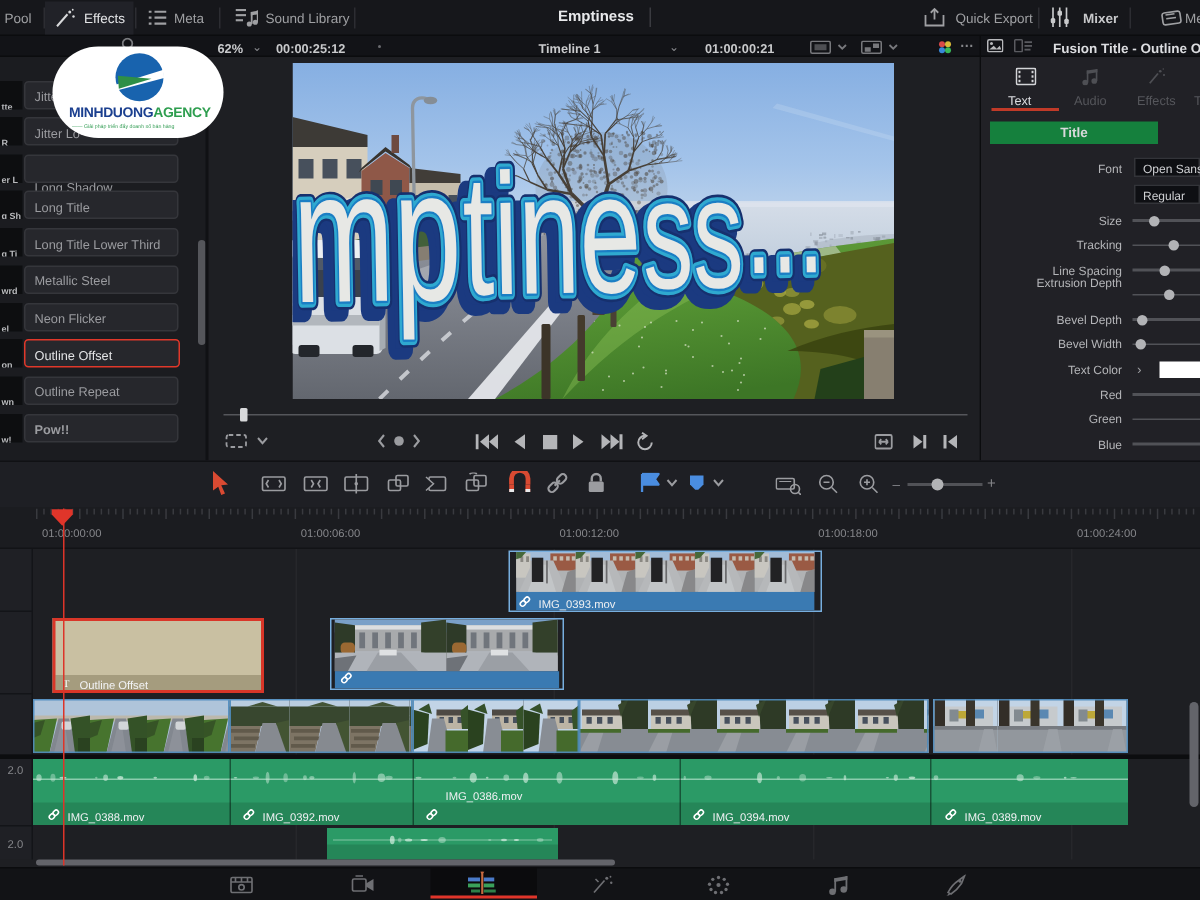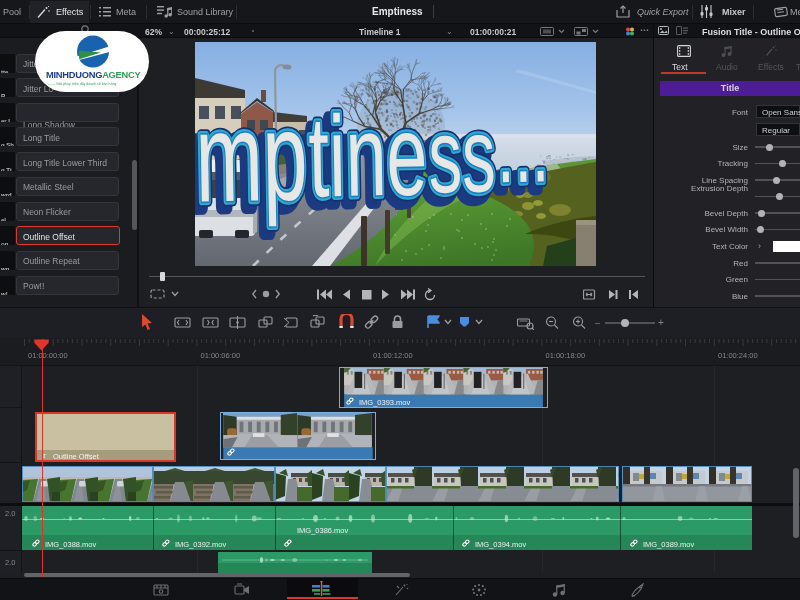--- a/index.html
+++ b/index.html
@@ -54,21 +54,21 @@
 <div class="tx" style="left:372px;top:6px;font-size:10px;color:#e8e9eb;font-weight:700;">Emptiness</div>
 <div class="a" style="left:433px;top:5px;width:1px;height:13px;background:#3a3b40"></div>
 <div class="tx" style="left:440px;top:7px;font-size:9px;color:#86878b;font-weight:400;margin-top:40px;">Edited</div>
 <svg class="a" style="left:616px;top:5px" width="14" height="13" viewBox="0 0 14 13">
 <g stroke="#9fa0a3" stroke-width="1.2" fill="none">
       <path d="M1 5 L1 12 L13 12 L13 5"></path>
       <line x1="7" y1="8" x2="7" y2="1"></line>
       <path d="M4.5 3.5 L7 1 L9.5 3.5"></path>
     </g>
   </svg>
-<div class="tx" style="left:637px;top:7px;font-size:9px;color:#9fa0a3;font-weight:400;font-style:italic;">Quick Export</div>
+<div class="tx" style="left:637px;top:7px;font-size:9px;color:#9fa0a3;font-weight:400;">Quick Export</div>
 <svg class="a" style="left:700px;top:4px" width="13" height="15" viewBox="0 0 13 15">
 <g stroke="#c8c9cb" stroke-width="1.1">
       <line x1="2" y1="1" x2="2" y2="14"></line>
       <line x1="6.5" y1="1" x2="6.5" y2="14"></line>
       <line x1="11" y1="1" x2="11" y2="14"></line>
     </g>
 <g fill="#c8c9cb">
       <rect x="0.5" y="8" width="3" height="3.5" rx="1"></rect>
       <rect x="5" y="3" width="3" height="3.5" rx="1"></rect>
       <rect x="9.5" y="8.5" width="3" height="3.5" rx="1"></rect>
@@ -149,21 +149,21 @@
 <div class="a" style="left:16px;top:201.5px;width:103px;height:19px;background:#26272c;border:1px solid #35363b;border-radius:3px"></div>
 <div class="tx" style="left:23px;top:207.0px;font-size:8.5px;color:#9b9ca0;font-weight:400;">Neon Flicker</div>
 <div class="a" style="left:0px;top:226.2px;width:15px;height:19px;background:#0d0e10;overflow:hidden"><span style="color:#b9babd;font-size:6px;font-weight:700;position:relative;top:6px;left:1px">on</span></div>
 <div class="a" style="left:16px;top:226.2px;width:104px;height:19px;background:#26272c;border:1.5px solid #e0382a;border-radius:3px"></div>
 <div class="tx" style="left:23px;top:231.7px;font-size:8.5px;color:#e2e3e5;font-weight:400;">Outline Offset</div>
 <div class="a" style="left:0px;top:250.9px;width:15px;height:19px;background:#0d0e10;overflow:hidden"><span style="color:#b9babd;font-size:6px;font-weight:700;position:relative;top:6px;left:1px">wn</span></div>
 <div class="a" style="left:16px;top:250.9px;width:103px;height:19px;background:#26272c;border:1px solid #35363b;border-radius:3px"></div>
 <div class="tx" style="left:23px;top:256.4px;font-size:8.5px;color:#9b9ca0;font-weight:400;">Outline Repeat</div>
 <div class="a" style="left:0px;top:275.6px;width:15px;height:19px;background:#0d0e10;overflow:hidden"><span style="color:#b9babd;font-size:6px;font-weight:700;position:relative;top:6px;left:1px">w!</span></div>
 <div class="a" style="left:16px;top:275.6px;width:103px;height:19px;background:#26272c;border:1px solid #35363b;border-radius:3px"></div>
-<div class="tx" style="left:23px;top:281.1px;font-size:8.5px;color:#9b9ca0;font-weight:400;">Pow!!</div>
+<div class="tx" style="left:23px;top:281.1px;font-size:8.5px;color:#9b9ca0;font-weight:700;">Pow!!</div>
 <div class="a" style="left:131.5px;top:160px;width:5px;height:70px;background:#55565b;border-radius:2.5px"></div>
 <div class="a" style="left:138px;top:38px;width:515px;height:269px;background:#1e1f23"></div>
 <div class="a" style="left:137px;top:38px;width:1.5px;height:269px;background:#101114"></div>
 <svg class="a" style="left:195px;top:42px" width="401" height="224" viewBox="0 0 401 224">
 <defs>
 <linearGradient id="sky" x1="0" y1="0" x2="0" y2="1">
         <stop offset="0" stop-color="#86afe2"></stop>
         <stop offset="0.65" stop-color="#a4c4ea"></stop>
         <stop offset="1" stop-color="#bdd3ec"></stop>
       </linearGradient>
@@ -1490,21 +1490,21 @@
       <line x1="1.5" y1="10.5" x2="7" y2="4"></line>
     </g>
 <g fill="#4e4f54">
       <circle cx="8.5" cy="2.5" r="0.9"></circle>
       <circle cx="11" cy="5" r="0.7"></circle>
       <circle cx="10.5" cy="1" r="0.5"></circle>
     </g>
   </svg>
 <div class="tx" style="left:758px;top:62px;font-size:8.5px;color:#55565b;font-weight:400;">Effects</div>
 <div class="tx" style="left:796px;top:62px;font-size:8.5px;color:#55565b;font-weight:400;">T</div>
-<div class="a" style="left:660px;top:81px;width:140px;height:15px;background:#4c1d95">
+<div class="a" style="left:660px;top:81px;width:112px;height:15px;background:#15803d">
     <div style="text-align:center;line-height:15px;font-size:9px;color:#d8d9db;font-weight:700">Title</div>
   </div>
 <div class="tx" style="right:52px;top:108px;font-size:8px;color:#b4b5b8;font-weight:400;margin-left:26px;">Font</div>
 <div class="a" style="left:756px;top:104.5px;width:44px;height:13.5px;background:#0e0f13;border:1px solid #333439"></div>
 <div class="tx" style="left:762px;top:107.5px;font-size:8px;color:#cfd0d3;font-weight:400;">Open Sans</div>
 <div class="a" style="left:756px;top:122.5px;width:44px;height:13.5px;background:#0e0f13;border:1px solid #333439"></div>
 <div class="tx" style="left:762px;top:125.5px;font-size:8px;color:#cfd0d3;font-weight:400;">Regular</div>
 <div class="tx" style="right:52px;top:142.5px;font-size:8px;color:#b4b5b8;font-weight:400;">Size</div>
 <div class="a" style="left:755px;top:146.25px;width:45px;height:1.5px;background:#515257"></div>
 <div class="a" style="left:765.5px;top:143.5px;width:7px;height:7px;background:#b2b3b6;border-radius:50%"></div>

